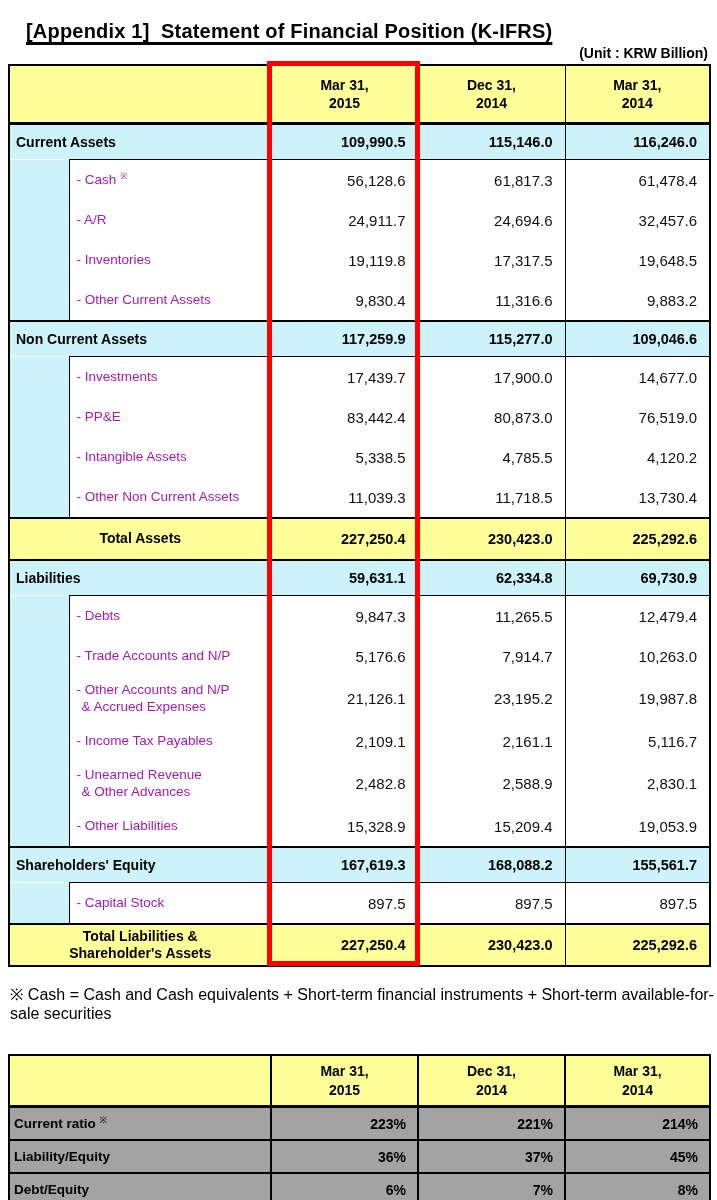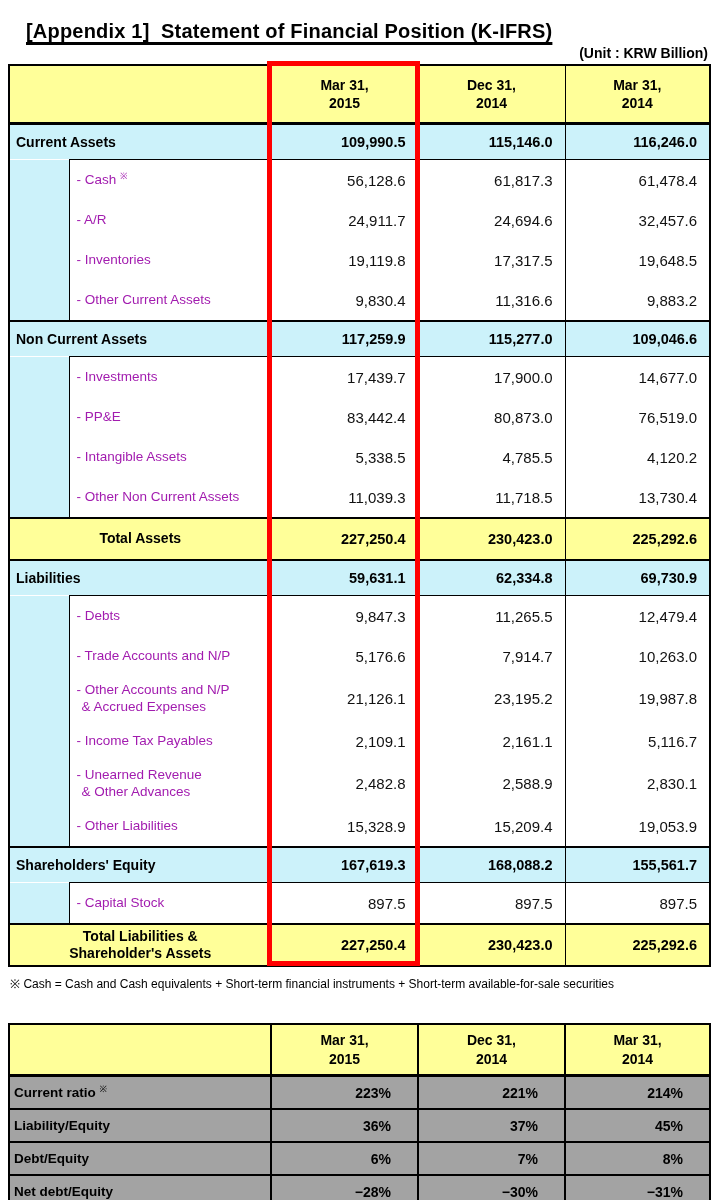--- a/index.html
+++ b/index.html
@@ -42,34 +42,34 @@
   .line2 { padding-left:5px; }
   sup.mark { font-size:9px; font-weight:normal; vertical-align:super; line-height:0; }
 
   
   .redbox {
     position:absolute; left:259px; top:-3px; bottom:1px; width:153px;
     border:5px solid var(--highlight,#FF0000); box-sizing:border-box;
     pointer-events:none; z-index:5;
   }
 
-  .footnote { margin:8px 0 0 10px; font-size:12px; color:#000; }
+  .footnote { margin:16px 0 0 10px; font-size:16px; color:#000; }
 
   
   .twrap2 { margin-top:31px; }
   table.rt { border:2.5px solid #000; }
   .rt tr.hdr td {
     background:var(--header_bg,#FFFF99); height:49px;
     text-align:center; font-weight:bold; font-size:14px; line-height:1.3;
     border-bottom:3px solid #000;
   }
   .rt tr.r td { background:#a3a3a3; height:31px; border-top:2px solid #000; font-weight:bold; }
   .rt td.label { padding-left:4px; font-size:13.5px; }
   .rt td.bl { border-left:2px solid #000; }
-  .rt td.v { text-align:right; padding-right:26px; font-size:14px; }
+  .rt td.v { text-align:right; padding-right:11px; font-size:14px; }
 </style>
 </head>
 <body>
 
 <div class="page">
 
   <div class="title">[Appendix 1]  Statement of Financial Position (K-IFRS)</div>
   <div class="unit">(Unit : KRW Billion)</div>
 
   <div class="twrap">

